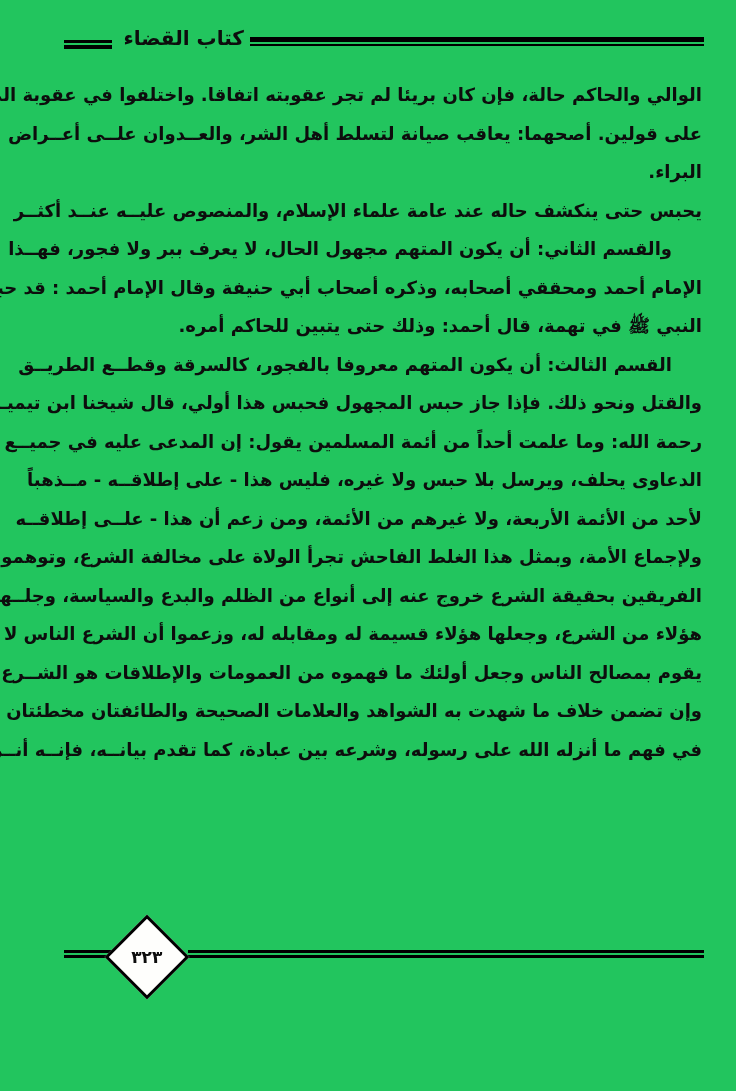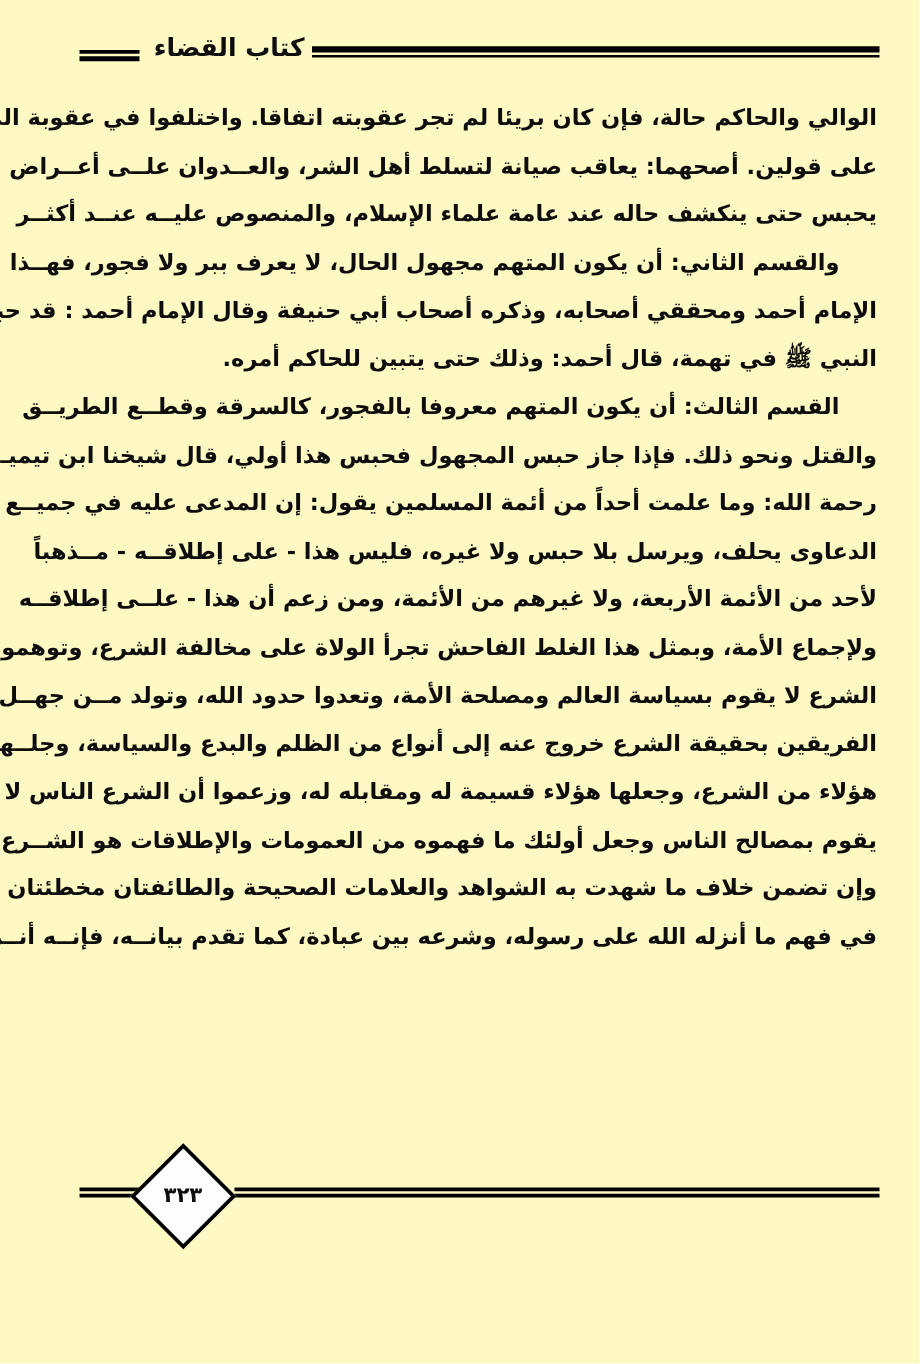--- a/index.html
+++ b/index.html
@@ -1,21 +1,21 @@
 <!DOCTYPE html>
 <html lang="ar" dir="rtl"><head>
 <meta charset="utf-8">
 <style>
   html,body{margin:0;padding:0;}
   body{
     width:736px;height:1091px;background:#ffffff;
     font-family:"DejaVu Sans",sans-serif;color:#0d0d0d;
     overflow:hidden;
   }
-  .page{position:relative;width:736px;height:1091px;background:#fef9c3;direction:rtl;}
+  .page{position:relative;width:736px;height:1091px;background:#22c55e;direction:rtl;}
 
   
   .header{position:absolute;top:0;left:0;right:0;height:70px;}
   .hdr-rule-short{
     position:absolute;left:64px;top:40px;width:48px;height:2px;
     border-top:3px solid #000;border-bottom:4px solid #000;
   }
   .hdr-title{
     position:absolute;left:128px;top:26px;width:116px;
     font-size:20px;font-weight:bold;text-align:center;direction:rtl;
@@ -61,35 +61,35 @@
   <div class="header">
     <div class="hdr-rule-short"></div>
     <div class="hdr-title">كتاب القضاء</div>
     <div class="hdr-rule-long"></div>
   </div>
 
   <div class="body-text">
       <div class="paragraph">
         <div class="line">الوالي والحاكم حالة، فإن كان بريئا لم تجر عقوبته اتفاقا. واختلفوا في عقوبة المتهم له</div>
         <div class="line">على قولين. أصحهما: يعاقب صيانة لتسلط أهل الشر، والعــدوان علــى أعــراض</div>
+        <div class="line last">البراء.</div>
       </div>
       <div class="paragraph">
         <div class="line">يحبس حتى ينكشف حاله عند عامة علماء الإسلام، والمنصوص عليــه عنــد أكثــر</div>
         <div class="line indent">والقسم الثاني: أن يكون المتهم مجهول الحال، لا يعرف ببر ولا فجور، فهــذا</div>
         <div class="line">الإمام أحمد ومحققي أصحابه، وذكره أصحاب أبي حنيفة وقال الإمام أحمد : قد حبس</div>
         <div class="line last">النبي ﷺ في تهمة، قال أحمد: وذلك حتى يتبين للحاكم أمره.</div>
       </div>
       <div class="paragraph">
         <div class="line indent">القسم الثالث: أن يكون المتهم معروفا بالفجور، كالسرقة وقطــع الطريــق</div>
         <div class="line">والقتل ونحو ذلك. فإذا جاز حبس المجهول فحبس هذا أولي، قال شيخنا ابن تيميــة</div>
         <div class="line">رحمة الله: وما علمت أحداً من أئمة المسلمين يقول: إن المدعى عليه في جميــع هــذه</div>
         <div class="line">الدعاوى يحلف، ويرسل بلا حبس ولا غيره، فليس هذا - على إطلاقــه - مــذهباً</div>
         <div class="line">لأحد من الأئمة الأربعة، ولا غيرهم من الأئمة، ومن زعم أن هذا - علــى إطلاقــه</div>
         <div class="line">ولإجماع الأمة، وبمثل هذا الغلط الفاحش تجرأ الولاة على مخالفة الشرع، وتوهموا أن</div>
-        <div class="line">الشرع لا يقوم بسياسة العالم ومصلحة الأمة، وتعدوا حدود الله، وتولد مــن جهــل</div>
         <div class="line">الفريقين بحقيقة الشرع خروج عنه إلى أنواع من الظلم والبدع والسياسة، وجلــها</div>
         <div class="line">هؤلاء من الشرع، وجعلها هؤلاء قسيمة له ومقابله له، وزعموا أن الشرع الناس لا</div>
         <div class="line">يقوم بمصالح الناس وجعل أولئك ما فهموه من العمومات والإطلاقات هو الشــرع،</div>
         <div class="line">وإن تضمن خلاف ما شهدت به الشواهد والعلامات الصحيحة والطائفتان مخطئتان</div>
         <div class="line">في فهم ما أنزله الله على رسوله، وشرعه بين عبادة، كما تقدم بيانــه، فإنــه أنــزل</div>
       </div>
     </div>
 
   <div class="footer">
     <div class="ftr-rule ftr-rule-left"></div>

